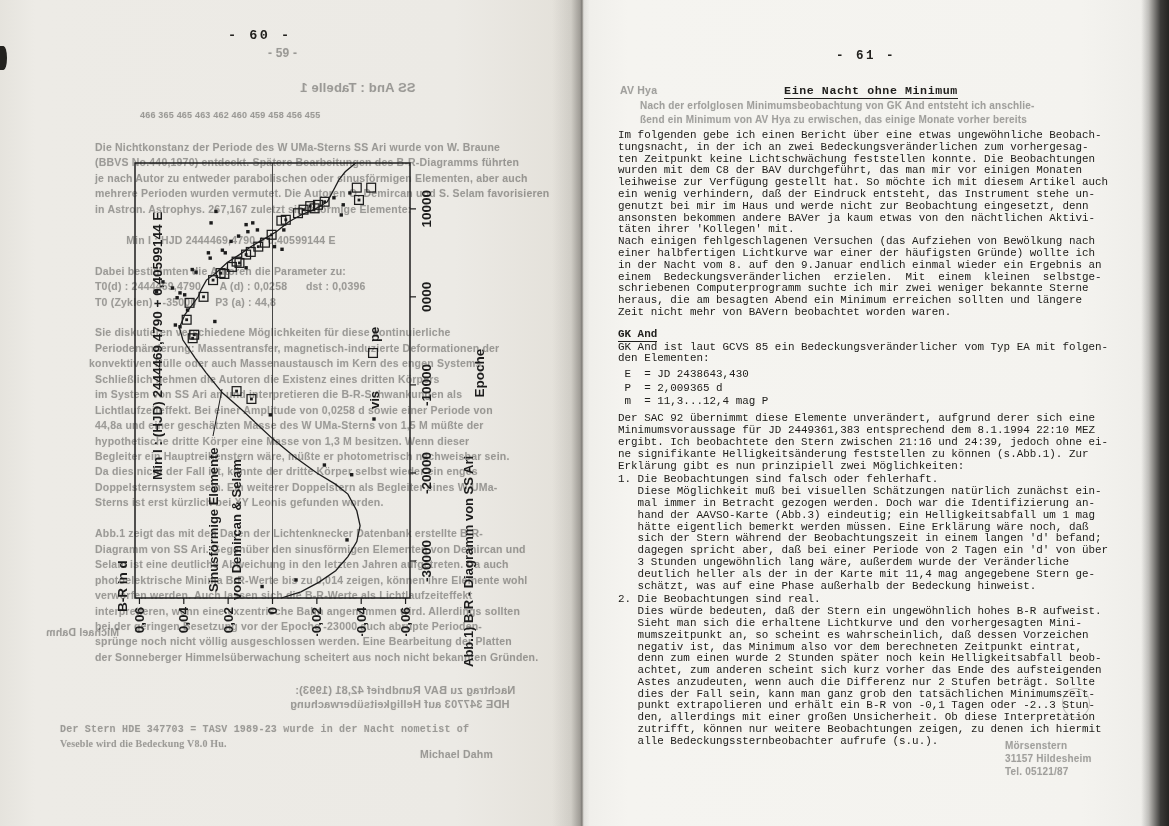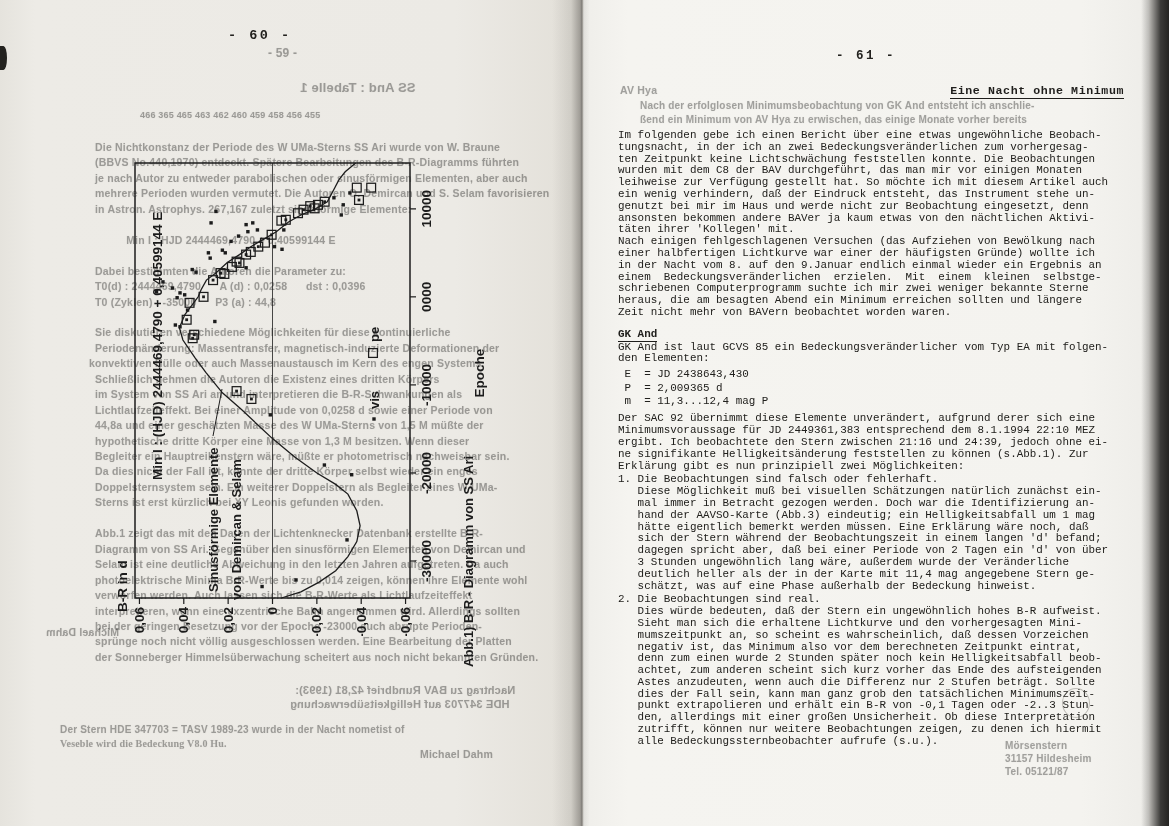--- a/index.html
+++ b/index.html
@@ -14,21 +14,21 @@
     background:linear-gradient(90deg,rgba(90,88,82,0) 0%,rgba(90,88,82,0.14) 50%,
       rgba(72,70,65,0.42) 74%,rgba(40,39,36,0.5) 78%,rgba(120,118,112,0.12) 84%,rgba(255,255,255,0) 100%);}
   .edge-right{position:absolute;top:0;right:0;width:28px;height:826px;
     background:linear-gradient(90deg,rgba(46,45,43,0) 0%,rgba(46,45,43,0.28) 30%,#3b3a38 70%,#252422 100%);}
   .nick{position:absolute;left:0;top:46px;width:7px;height:24px;background:#23221f;border-radius:0 70% 70% 0;}
   .mono{font-family:"Liberation Mono","DejaVu Sans Mono",monospace;}
   .pagenum{position:absolute;color:#23221f;letter-spacing:2.5px;font-weight:700;white-space:pre;}
   #pn60{left:228px;top:28px;font-size:13.5px;}
   #pn61{left:836px;top:49px;font-size:12.5px;}
   .titlewrap{position:absolute;left:618px;width:506px;text-align:center;color:#1f1e1c;}
-  #t1{top:84px;font-size:11.6px;font-weight:700;letter-spacing:0.6px;text-align:right;}
+  #t1{top:84px;font-size:11.6px;font-weight:700;letter-spacing:0.6px;}
   #t2{top:106px;font-size:11.6px;font-weight:700;letter-spacing:0.6px;}
   .u{border-bottom:1.2px solid #1f1e1c;padding-bottom:1px;}
   #body61{position:absolute;left:618px;top:130px;width:530px;color:#21201d;
     font-size:10.9px;line-height:11.8px;white-space:pre;}
   #body61 .tline{white-space:pre;}
   #body61 .elements{line-height:13.4px;margin-top:2px;}
   #body61 .hblock .u{font-weight:700;}
   .ghost{position:absolute;color:#000000;opacity:0.34;font-weight:700;font-size:10.5px;
     white-space:pre;letter-spacing:0.2px;text-shadow:0 0 1px rgba(148,146,138,0.9);}
   .ghost.mir{transform:scaleX(-1);}
@@ -45,21 +45,21 @@
   <div class="page left"></div>
   <div class="page rightp"></div>
 
   <div id="ghost60">
       <div class="ghost" style="left: 268px; top: 46px; font-size: 12px;">- 59 -</div>
       <div class="ghost mir" style="left: 300px; top: 80px; font-size: 13px;">SS And : Tabelle 1</div>
       <div class="ghost" style="left: 140px; top: 110px; font-size: 9px;">466 365 465 463 462 460 459 458 456 455</div>
       <div class="ghost mir" style="left: 46px; top: 626px;">Michael Dahm</div>
       <div class="ghost mir" style="left: 295px; top: 684px; font-size: 11px;">Nachtrag zu BAV Rundbrief 42,81 (1993):</div>
       <div class="ghost mir" style="left: 290px; top: 698px; font-size: 11px;">HDE 347703 auf Helligkeitsüberwachung</div>
-      <div class="ghost" style="left: 60px; top: 724px; font-size: 10px;">Der Stern HDE 347703 = TASV 1989-23 wurde in der Nacht nometist of</div>
+      <div class="ghost" style="left: 60px; top: 724px; font-size: 10px; font-family: Liberation Mono, monospace;">Der Stern HDE 347703 = TASV 1989-23 wurde in der Nacht nometist of</div>
       <div class="ghost" style="left: 60px; top: 738px; font-size: 10px; font-family: Liberation Serif, serif;">Veseble wird die Bedeckung V8.0 Hu.</div>
       <div class="ghost" style="left: 420px; top: 748px;">Michael Dahm</div>
       <div class="ghost" style="left: 95px; top: 141px;">Die Nichtkonstanz der Periode des W UMa-Sterns SS Ari wurde von W. Braune</div>
       <div class="ghost" style="left: 95px; top: 156.45px;">(BBVS No.440,1970) entdeckt. Spätere Bearbeitungen des B-R-Diagramms führten</div>
       <div class="ghost" style="left: 95px; top: 171.9px;">je nach Autor zu entweder parabolischen oder sinusförmigen Elementen, aber auch</div>
       <div class="ghost" style="left: 95px; top: 187.35px;">mehrere Perioden wurden vermutet. Die Autoren O. Demircan und S. Selam favorisieren</div>
       <div class="ghost" style="left: 95px; top: 202.8px;">in Astron. Astrophys. 267,167 zuletzt sinusförmige Elemente:</div>
       <div class="ghost" style="left: 95px; top: 218.25px;"></div>
       <div class="ghost" style="left: 95px; top: 233.7px;">          Min I : HJD 2444469,4790 + 0,40599144 E</div>
       <div class="ghost" style="left: 95px; top: 249.15px;"></div>

